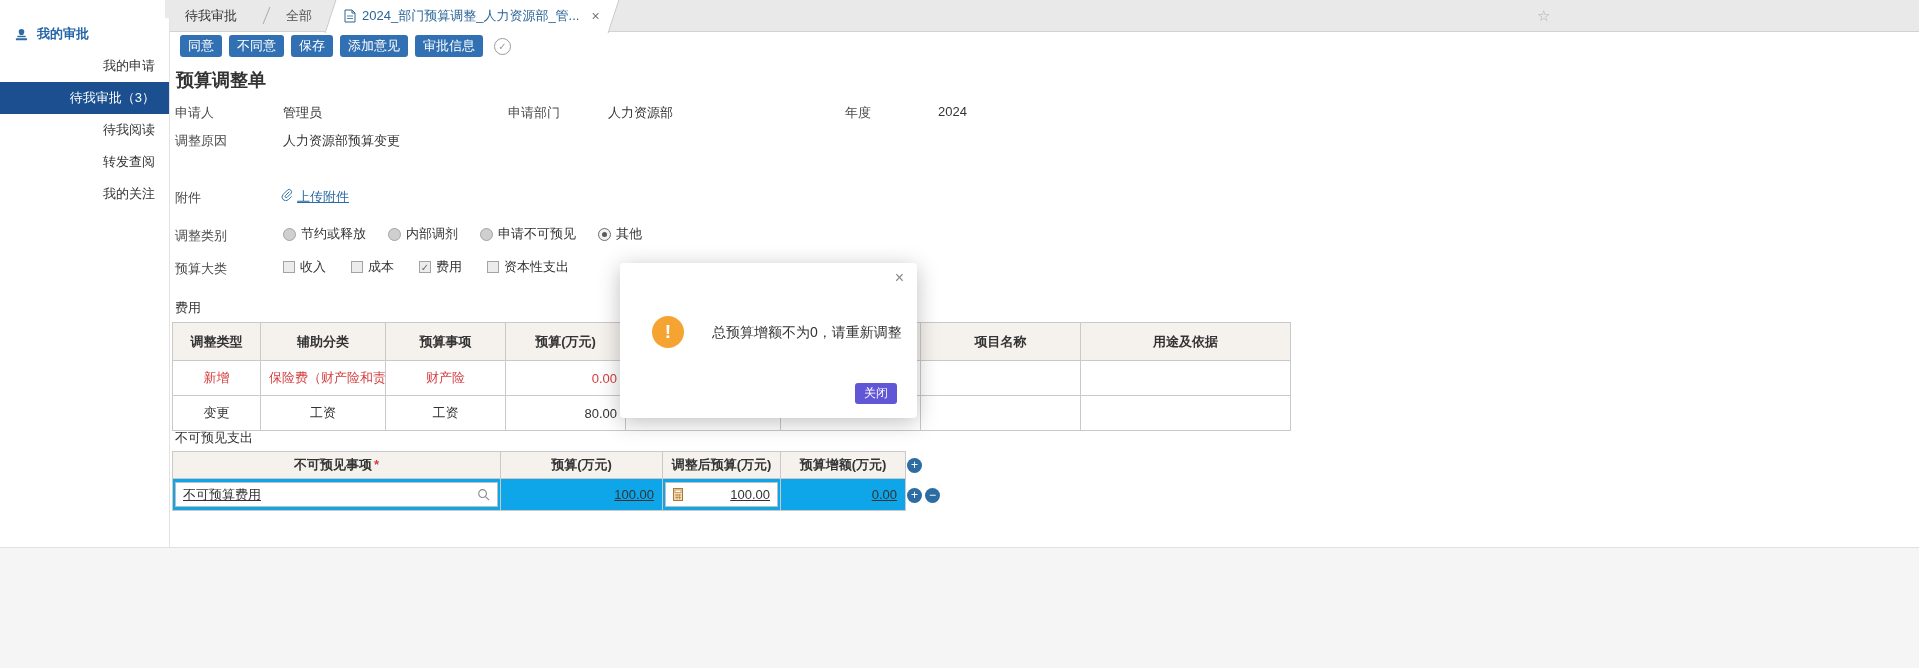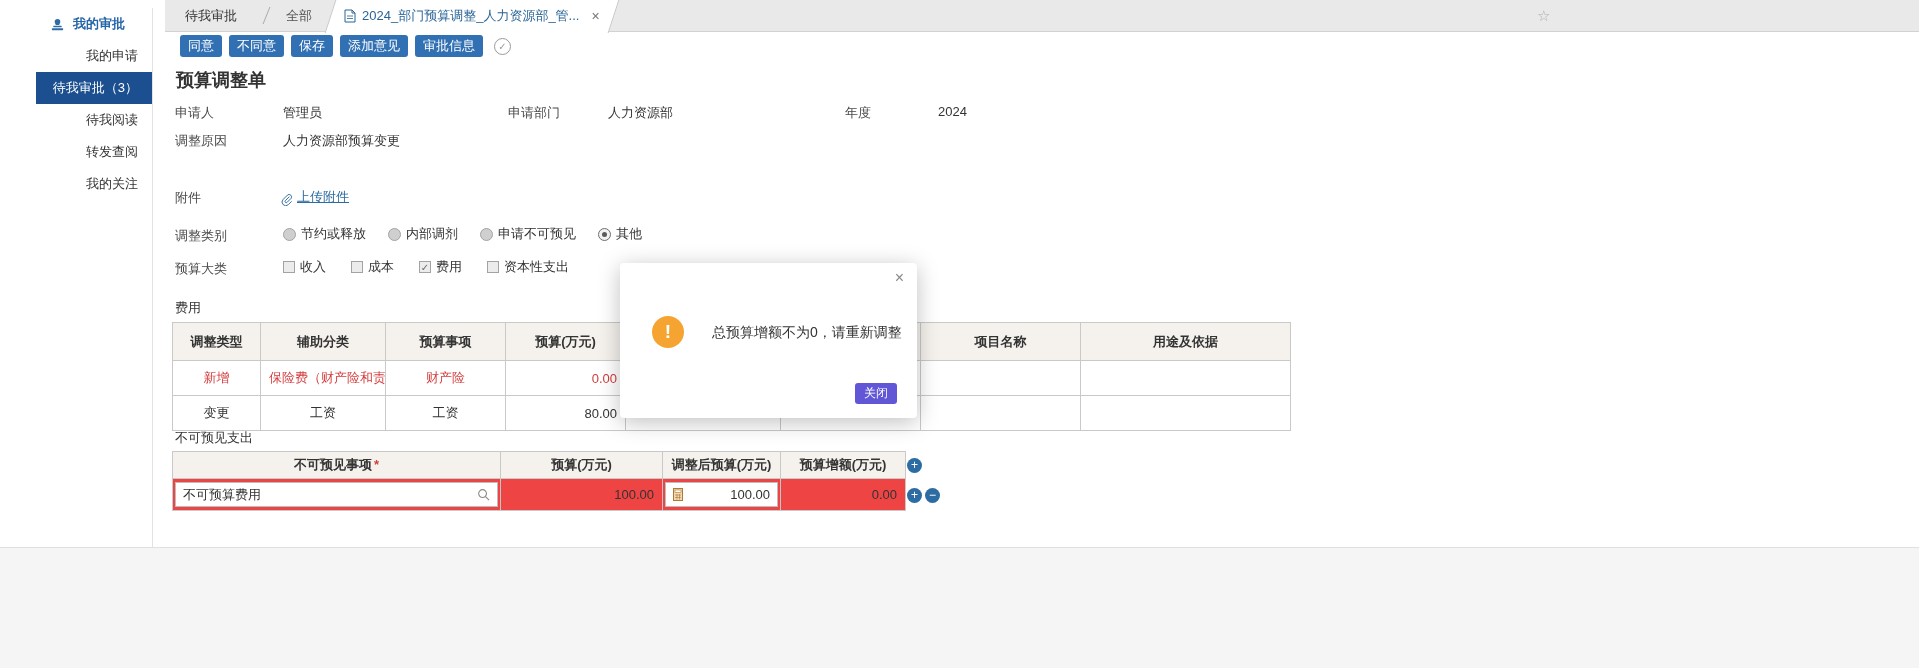--- a/index.html
+++ b/index.html
@@ -1,20 +1,20 @@
 <!DOCTYPE html>
 <html><head>
 <meta charset="utf-8">
 <style>
   * { margin:0; padding:0; box-sizing:border-box; }
   body { font-family:"Liberation Sans","DejaVu Sans",sans-serif; font-size:13px; color:#333; background:#fff; }
   .app { position:relative; width:1919px; height:668px; background:#fff; overflow:hidden; }
 
   
-  .sidebar { position:absolute; left:0; top:8px; width:153px; height:547px; background:#fff; border-right:1px solid #e2e2e2; z-index:5;padding-left:36px; }
+  .sidebar { position:absolute; left:0; top:18px; width:170px; height:547px; background:#fff; border-right:1px solid #e2e2e2; z-index:5; }
   .sb-header { height:32px; display:flex; align-items:center; gap:8px; padding-left:14px; color:#2566a8; font-weight:bold; cursor:pointer; }
   .sb-item { height:32px; display:flex; align-items:center; justify-content:flex-end; padding:0 14px 0 16px; cursor:pointer; color:#333; }
   .sb-item.selected { background:#1b4f8f; color:#fff; }
 
   
   .tabbar { position:absolute; left:165px; top:0; right:0; height:32px; background:#e9e9e9; border-bottom:1px solid #d2d2d2; display:flex; align-items:center; z-index:4; }
   .tab-section-label { padding:0 26px 0 20px; color:#333; }
   .slash { width:1px; height:17px; background:#aaa; transform:skewX(-22deg); margin:0 3px; }
   .tab { position:relative; height:32px; display:flex; align-items:center; padding:0 16px; color:#555; cursor:pointer; }
   .tab > * { position:relative; z-index:1; }
@@ -28,42 +28,42 @@
   .toolbar { position:absolute; left:165px; top:32px; right:0; height:28px; background:#fff; display:flex; align-items:center; gap:7px; padding-left:15px; z-index:3; }
   .btn { background:#3070b3; color:#fff; border:none; height:22px; padding:0 8px; font-size:13px; border-radius:3px; cursor:pointer; font-family:inherit; }
   .toolbar-circle { width:17px; height:17px; border:1px solid #9a9a9a; border-radius:50%; color:#9a9a9a; display:flex; align-items:center; justify-content:center; font-size:10px; margin-left:4px; cursor:pointer; }
 
   
   .content { position:absolute; left:165px; top:60px; right:0; height:487px; background:#fff; }
   .abs { position:absolute; white-space:nowrap; }
   .page-title { left:11px; top:8px; font-size:18px; font-weight:bold; color:#333; }
   .flabel { color:#4a4a4a; }
   .fvalue { color:#333; }
-  .link { color:#2d6ca2; text-decoration:underline; cursor:pointer; display:inline-flex; align-items:flex-end; gap:4px; }
+  .link { color:#2d6ca2; text-decoration:underline; cursor:pointer; display:inline-flex; align-items:flex-start; gap:4px; }
   .section-title { color:#333; }
 
   
   .opt-row { display:flex; align-items:center; }
   .opt { display:inline-flex; align-items:center; gap:5px; cursor:pointer; }
   .radio { width:13px; height:13px; border-radius:50%; background:#cfcfcf; border:1px solid #a3a3a3; display:inline-block; position:relative; }
   .radio.checked { background:#f2f2f2; border-color:#6e6e6e; }
   .radio.checked::after { content:""; position:absolute; left:3px; top:3px; width:5px; height:5px; border-radius:50%; background:#5a5a5a; }
   .checkbox { width:12px; height:12px; background:#ececec; border:1px solid #a3a3a3; display:inline-flex; align-items:center; justify-content:center; font-size:10px; color:#6a6a6a; }
   .checkbox.checked::after { content:"✓"; }
 
   
   table { border-collapse:collapse; table-layout:fixed; font-size:13px; }
   th { background:#f5f2ee; border:1px solid #c9c9c9; height:38px; font-weight:bold; color:#333; text-align:center; overflow:hidden; white-space:nowrap; }
   td { border:1px solid #c9c9c9; height:29px; text-align:center; padding:8px 8px; overflow:hidden; white-space:nowrap; background:#fff; }
   .t1 { left:7px; top:262px; width:1118px; }
   .t1 td.num, .t2 td.num { text-align:right; }
   .row-red td { color:#d33c3c; }
   .t2 { left:7px; top:391px; width:733px; }
   .t2 th { height:27px;text-align:center; }
-  .t2 td { height:30px; background:#ef4444; }
+  .t2 td { height:30px; background:#0ea5e9;text-decoration:underline; }
   .t2 td.pad0 { padding:2px; }
   .req { color:#d33c3c; margin-left:2px; }
   .cell-input { display:flex; align-items:center; justify-content:space-between; background:#fff; border:1px solid #bdbdbd; height:25px; padding:0 7px; cursor:text; }
   .circle-btn { position:absolute; width:15px; height:15px; border-radius:50%; background:#2d6ca2; color:#fff; font-size:12px; line-height:14px; text-align:center; cursor:pointer; }
 
   
   .modal { position:absolute; left:620px; top:263px; width:297px; height:155px; background:#fff; border-radius:4px; box-shadow:0 4px 22px rgba(0,0,0,.25); z-index:50; }
   .modal-close { position:absolute; top:6px; right:13px; font-size:16px; color:#888; cursor:pointer; }
   .warn-icon { position:absolute; left:32px; top:53px; width:32px; height:32px; border-radius:50%; background:#f5a431; color:#fff; font-weight:bold; font-size:19px; display:flex; align-items:center; justify-content:center; }
   .modal-msg { position:absolute; left:92px; top:61px; font-size:14px; color:#333; white-space:nowrap; }

